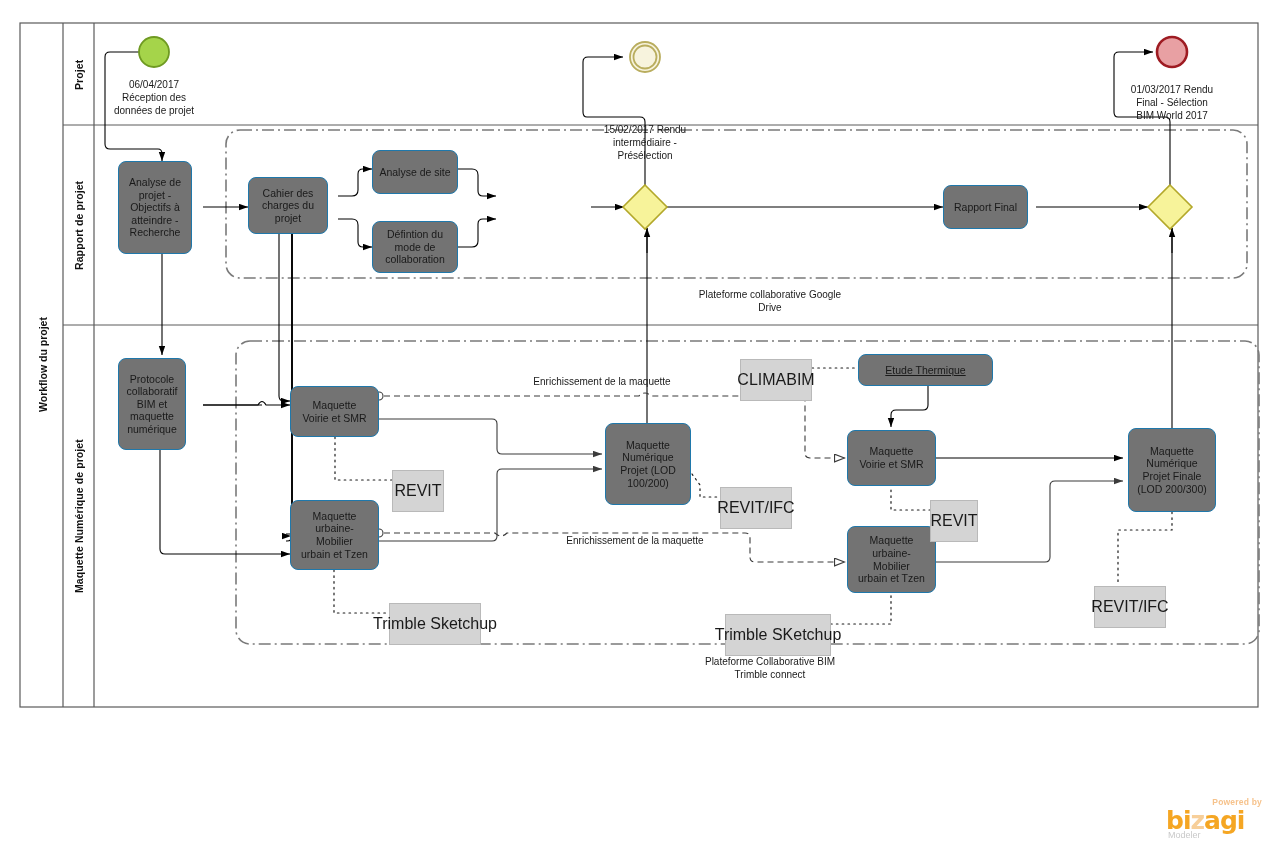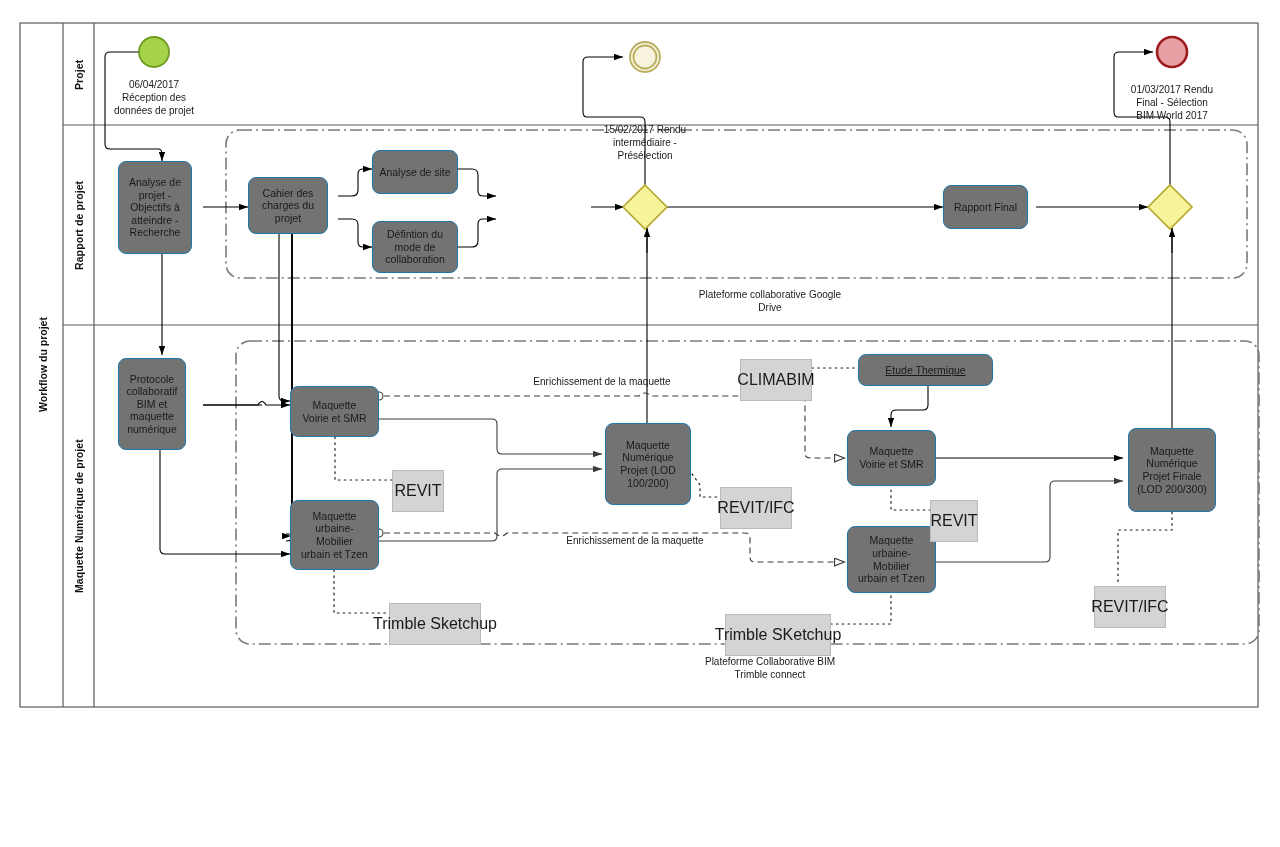--- a/index.html
+++ b/index.html
@@ -308,14 +308,19 @@
   <div class="flowlabel" style="left:442px;top:376px;width:320px;">Enrichissement de la maquette</div>
 
   <div class="flowlabel" style="left:475px;top:535px;width:320px;">Enrichissement  de la maquette</div>
 
   <div class="subproc-caption" style="left:642px;top:288px;width:256px;">Plateforme collaborative Google
 Drive</div>
 
   <div class="subproc-caption" style="left:642px;top:655px;width:256px;">Plateforme Collaborative BIM
 Trimble connect</div>
 
+  <div id="bizagi">
+    <div class="pb">Powered by</div>
+    <div class="wordmark"><span>bi</span><span class="lite">z</span><span>agi</span></div>
+    <div class="modeler">Modeler</div>
+  </div>
 
 </div>
 
 </body></html>

